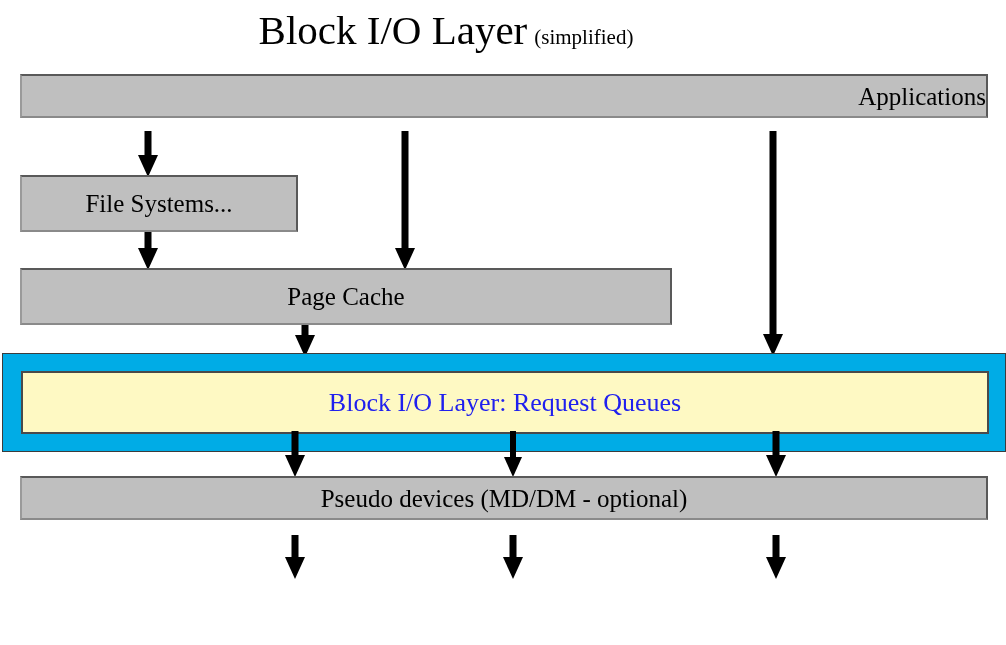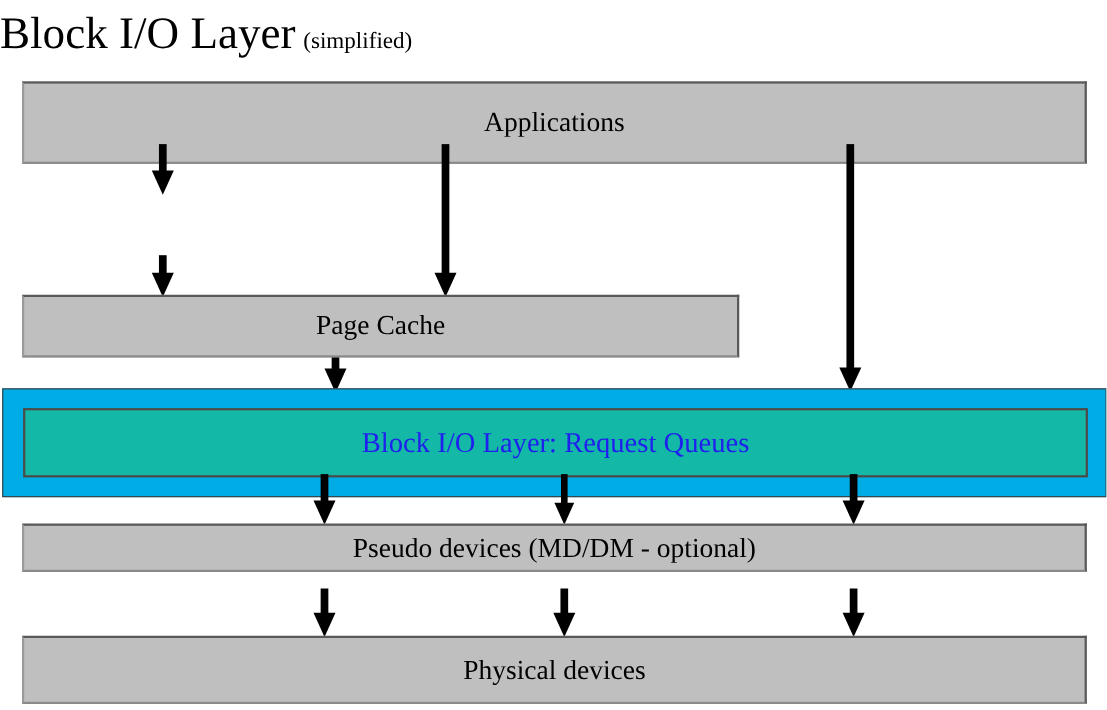--- a/index.html
+++ b/index.html
@@ -18,20 +18,21 @@
     background: #ffffff;
     overflow: hidden;
   }
 
   
   .title-wrap {
     position: absolute;
     left: 0;
     top: 6px;
     width: 892px;
+    text-align: center;
     white-space: nowrap;
   }
   .title-main {
     font-family: "Liberation Serif", "DejaVu Serif", serif;
     font-size: 41px;
     line-height: 48px;
     color: #000000;
     letter-spacing: 0px;
   }
   .title-sub {
@@ -67,21 +68,21 @@
 
   
   .blue-band {
     position: absolute;
     background: #00ace6;
     border: 1px solid #3c3c3c;
     box-sizing: border-box;
   }
   .blue-band .inner-box {
     position: absolute;
-    background: #14b8a6;
+    background: #fef9c3;
     border: 2px solid #4a4a4a;
     box-sizing: border-box;
     display: flex;
     align-items: center;
     justify-content: center;
     white-space: nowrap;
   }
   .blue-label {
     font-family: "Liberation Serif", "DejaVu Serif", serif;
     font-size: 26px;
@@ -120,39 +121,42 @@
 </style>
 </head>
 <body>
 
 <div id="canvas">
 
   <div class="title-wrap">
     <span class="title-main">Block I/O Layer</span><span class="title-sub">(simplified)</span>
   </div>
 
-  <div class="box" style="left:20px; top:74px; width:968px; height:75px;">
+  <div class="box" style="left:20px; top:74px; width:968px; height:44px;justify-content:flex-end;">
     <span class="lbl">Applications</span>
   </div>
 
   <div class="arrow" style="left:138px; top:131px; width:20px; height:46px;">
     <div class="shaft" style="width:7px; height:26px;"></div>
     <div class="head"></div>
   </div>
 
   <div class="arrow" style="left:395px; top:131px; width:20px; height:139px;">
     <div class="shaft" style="width:7px; height:119px;"></div>
     <div class="head"></div>
   </div>
 
   <div class="arrow" style="left:763px; top:131px; width:20px; height:225px;">
     <div class="shaft" style="width:7px; height:205px;"></div>
     <div class="head"></div>
   </div>
 
+  <div class="box" style="left:20px; top:175px; width:278px; height:57px;">
+    <span class="lbl">File Systems...</span>
+  </div>
 
   <div class="arrow" style="left:138px; top:232px; width:20px; height:38px;">
     <div class="shaft" style="width:7px; height:18px;"></div>
     <div class="head"></div>
   </div>
 
   <div class="box" style="left:20px; top:268px; width:652px; height:57px;">
     <span class="lbl">Page Cache</span>
   </div>
 
@@ -194,17 +198,14 @@
   <div class="arrow" style="left:503px; top:535px; width:20px; height:44px;">
     <div class="shaft" style="width:7px; height:24px;"></div>
     <div class="head"></div>
   </div>
 
   <div class="arrow" style="left:766px; top:535px; width:20px; height:44px;">
     <div class="shaft" style="width:7px; height:24px;"></div>
     <div class="head"></div>
   </div>
 
-  <div class="box" style="left:20px; top:578px; width:968px; height:62px;">
-    <span class="lbl">Physical devices</span>
-  </div>
 
 </div>
 
 </body></html>

